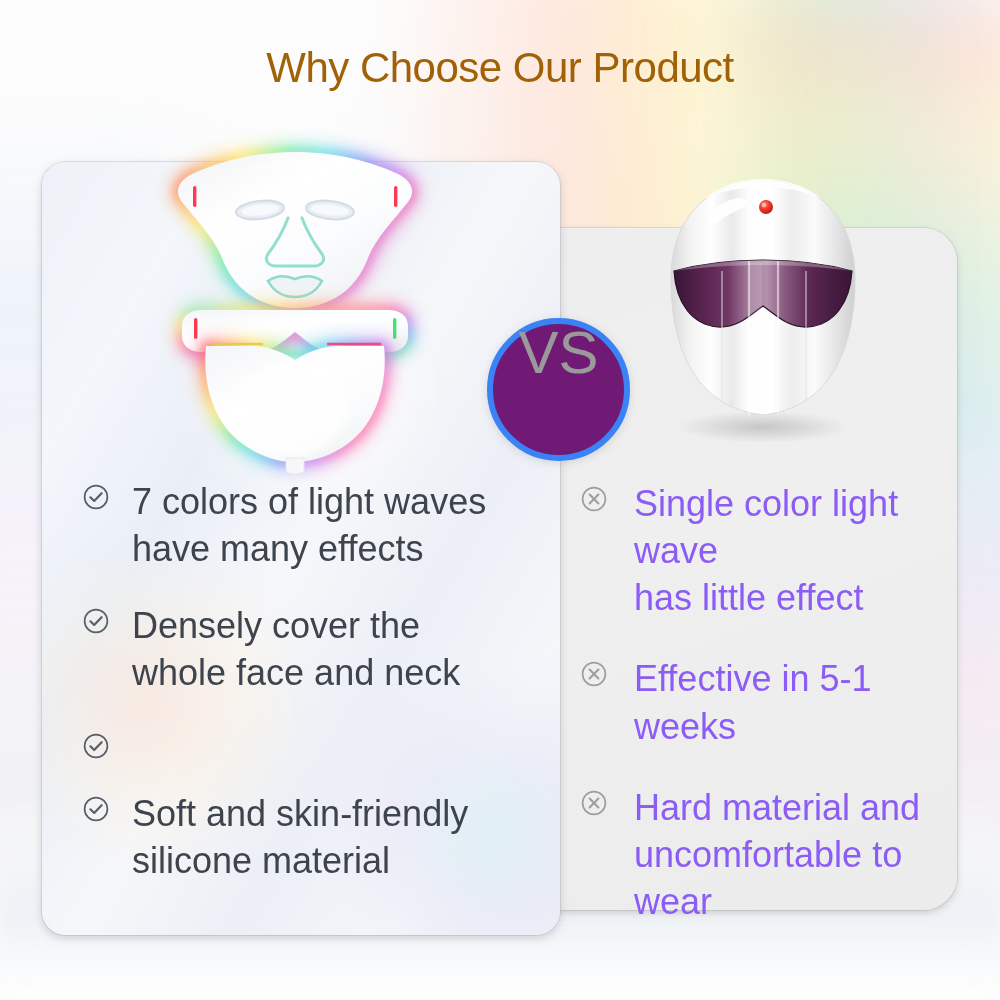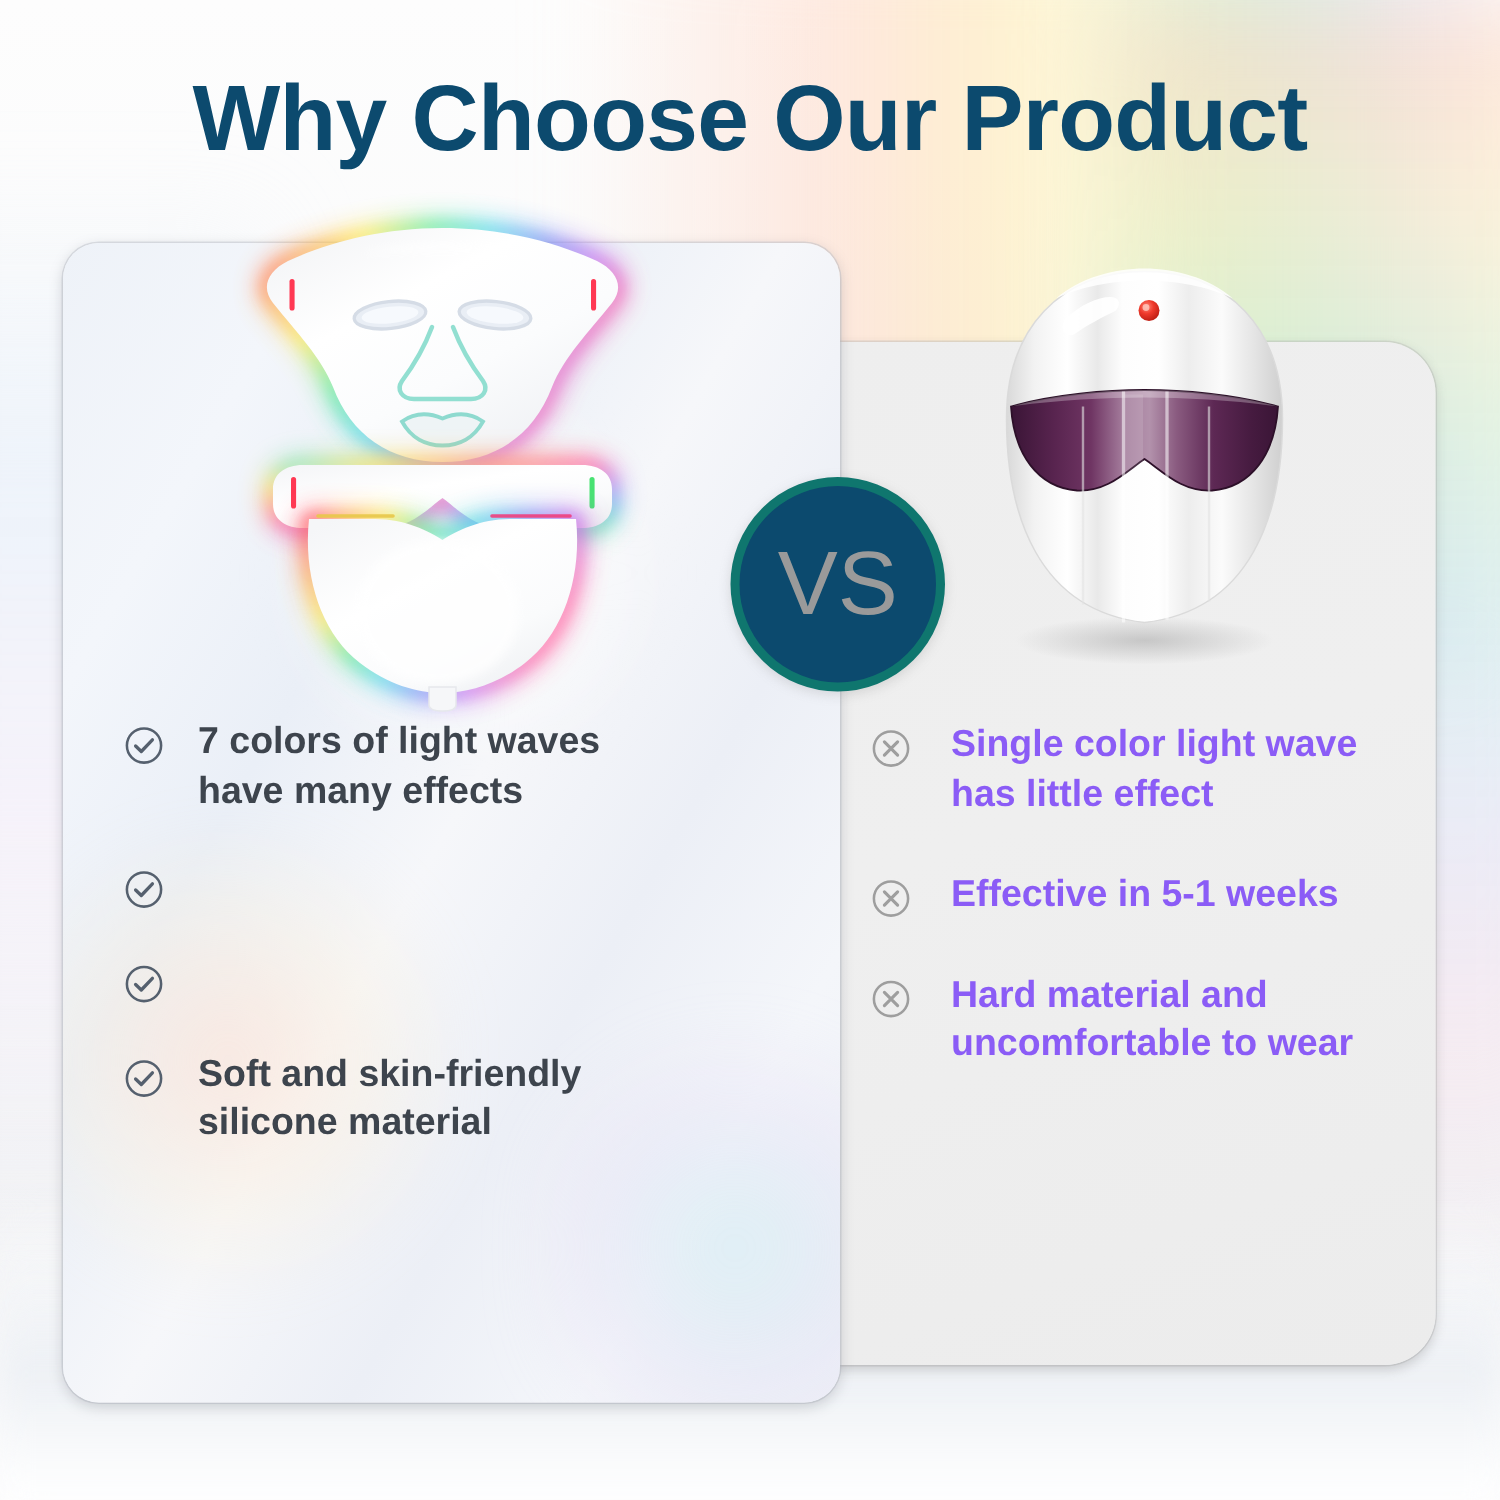--- a/index.html
+++ b/index.html
@@ -87,24 +87,24 @@
       linear-gradient(180deg, rgba(236,239,243,0.0) 0%, rgba(233,237,242,0.75) 48%, rgba(255,255,255,0.95) 100%);
     filter: blur(10px);
   }
 
   
   .title {
     position: absolute;
     left: 0; top: 44px;
     width: 1000px;
     text-align: center;
-    font-size: 62px;
+    font-size: 42px;
     letter-spacing: -0.5px;
-    color: #0c4a6e;
-    font-weight: 700;
+    color: #a16207;
+    font-weight: 400;
     white-space: nowrap;
   }
 
   
   .card-right {
     position: absolute;
     left: 525px; top: 228px;
     width: 432px; height: 682px;
     background: linear-gradient(160deg, #eeeeee 0%, #efefef 45%, #ececec 100%);
     border-radius: 34px;
@@ -164,25 +164,24 @@
     width: 230px; height: 265px;
   }
   .rival-art svg { display: block; width: 230px; height: 265px; overflow: visible; }
 
   
   .vs-badge {
     position: absolute;
     left: 487px; top: 318px;
     width: 143px; height: 143px;
     border-radius: 50%;
-    background: #0c4a6e;
-    border: 6px solid #0f766e;
+    background: #701a75;
+    border: 6px solid #3b82f6;
     box-sizing: border-box;
     display: flex;
-    align-items: center;
     justify-content: center;
     box-shadow: 0 2px 8px rgba(140,140,140,0.28);
   }
   .vs-text {
     font-size: 60px;
     color: #9a9a9a;
     letter-spacing: 0px;
     font-weight: 400;
     line-height: 1;
     transform: translateY(-1px);
@@ -201,24 +200,23 @@
     margin-bottom: 22px;
   }
   .feat-icon {
     flex: 0 0 auto;
     width: 28px; height: 28px;
     margin-top: 5px;
   }
   .feat-icon svg { display: block; width: 28px; height: 28px; }
 
   .feat-text {
-    font-size: 25px;
+    font-size: 36px;
     line-height: 1.31;
     white-space: pre-line;
-    font-weight: bold;
   }
   .list-left .feat-text {
     color: #3d444d;
     margin-left: 22px;
   }
   .list-right .feat-text {
     color: #8b5cf6;
     margin-left: 26px;
   }
   .list-left .feat { margin-bottom: 30px; }
@@ -512,20 +510,22 @@
 have many effects</span>
     </div>
 
     <div class="feat">
       <span class="feat-icon">
         <svg viewBox="0 0 28 28">
           <circle cx="14" cy="14" r="11.4" fill="none" stroke="#55606e" stroke-width="1.7"></circle>
           <path d="M8.4 14.3 L12.2 18 L19.6 10.2" fill="none" stroke="#55606e" stroke-width="2.2" stroke-linecap="round" stroke-linejoin="round"></path>
         </svg>
       </span>
+      <span class="feat-text">Densely cover the
+whole face and neck</span>
     </div>
 
     <div class="feat">
       <span class="feat-icon">
         <svg viewBox="0 0 28 28">
           <circle cx="14" cy="14" r="11.4" fill="none" stroke="#55606e" stroke-width="1.7"></circle>
           <path d="M8.4 14.3 L12.2 18 L19.6 10.2" fill="none" stroke="#55606e" stroke-width="2.2" stroke-linecap="round" stroke-linejoin="round"></path>
         </svg>
       </span>
     </div>

